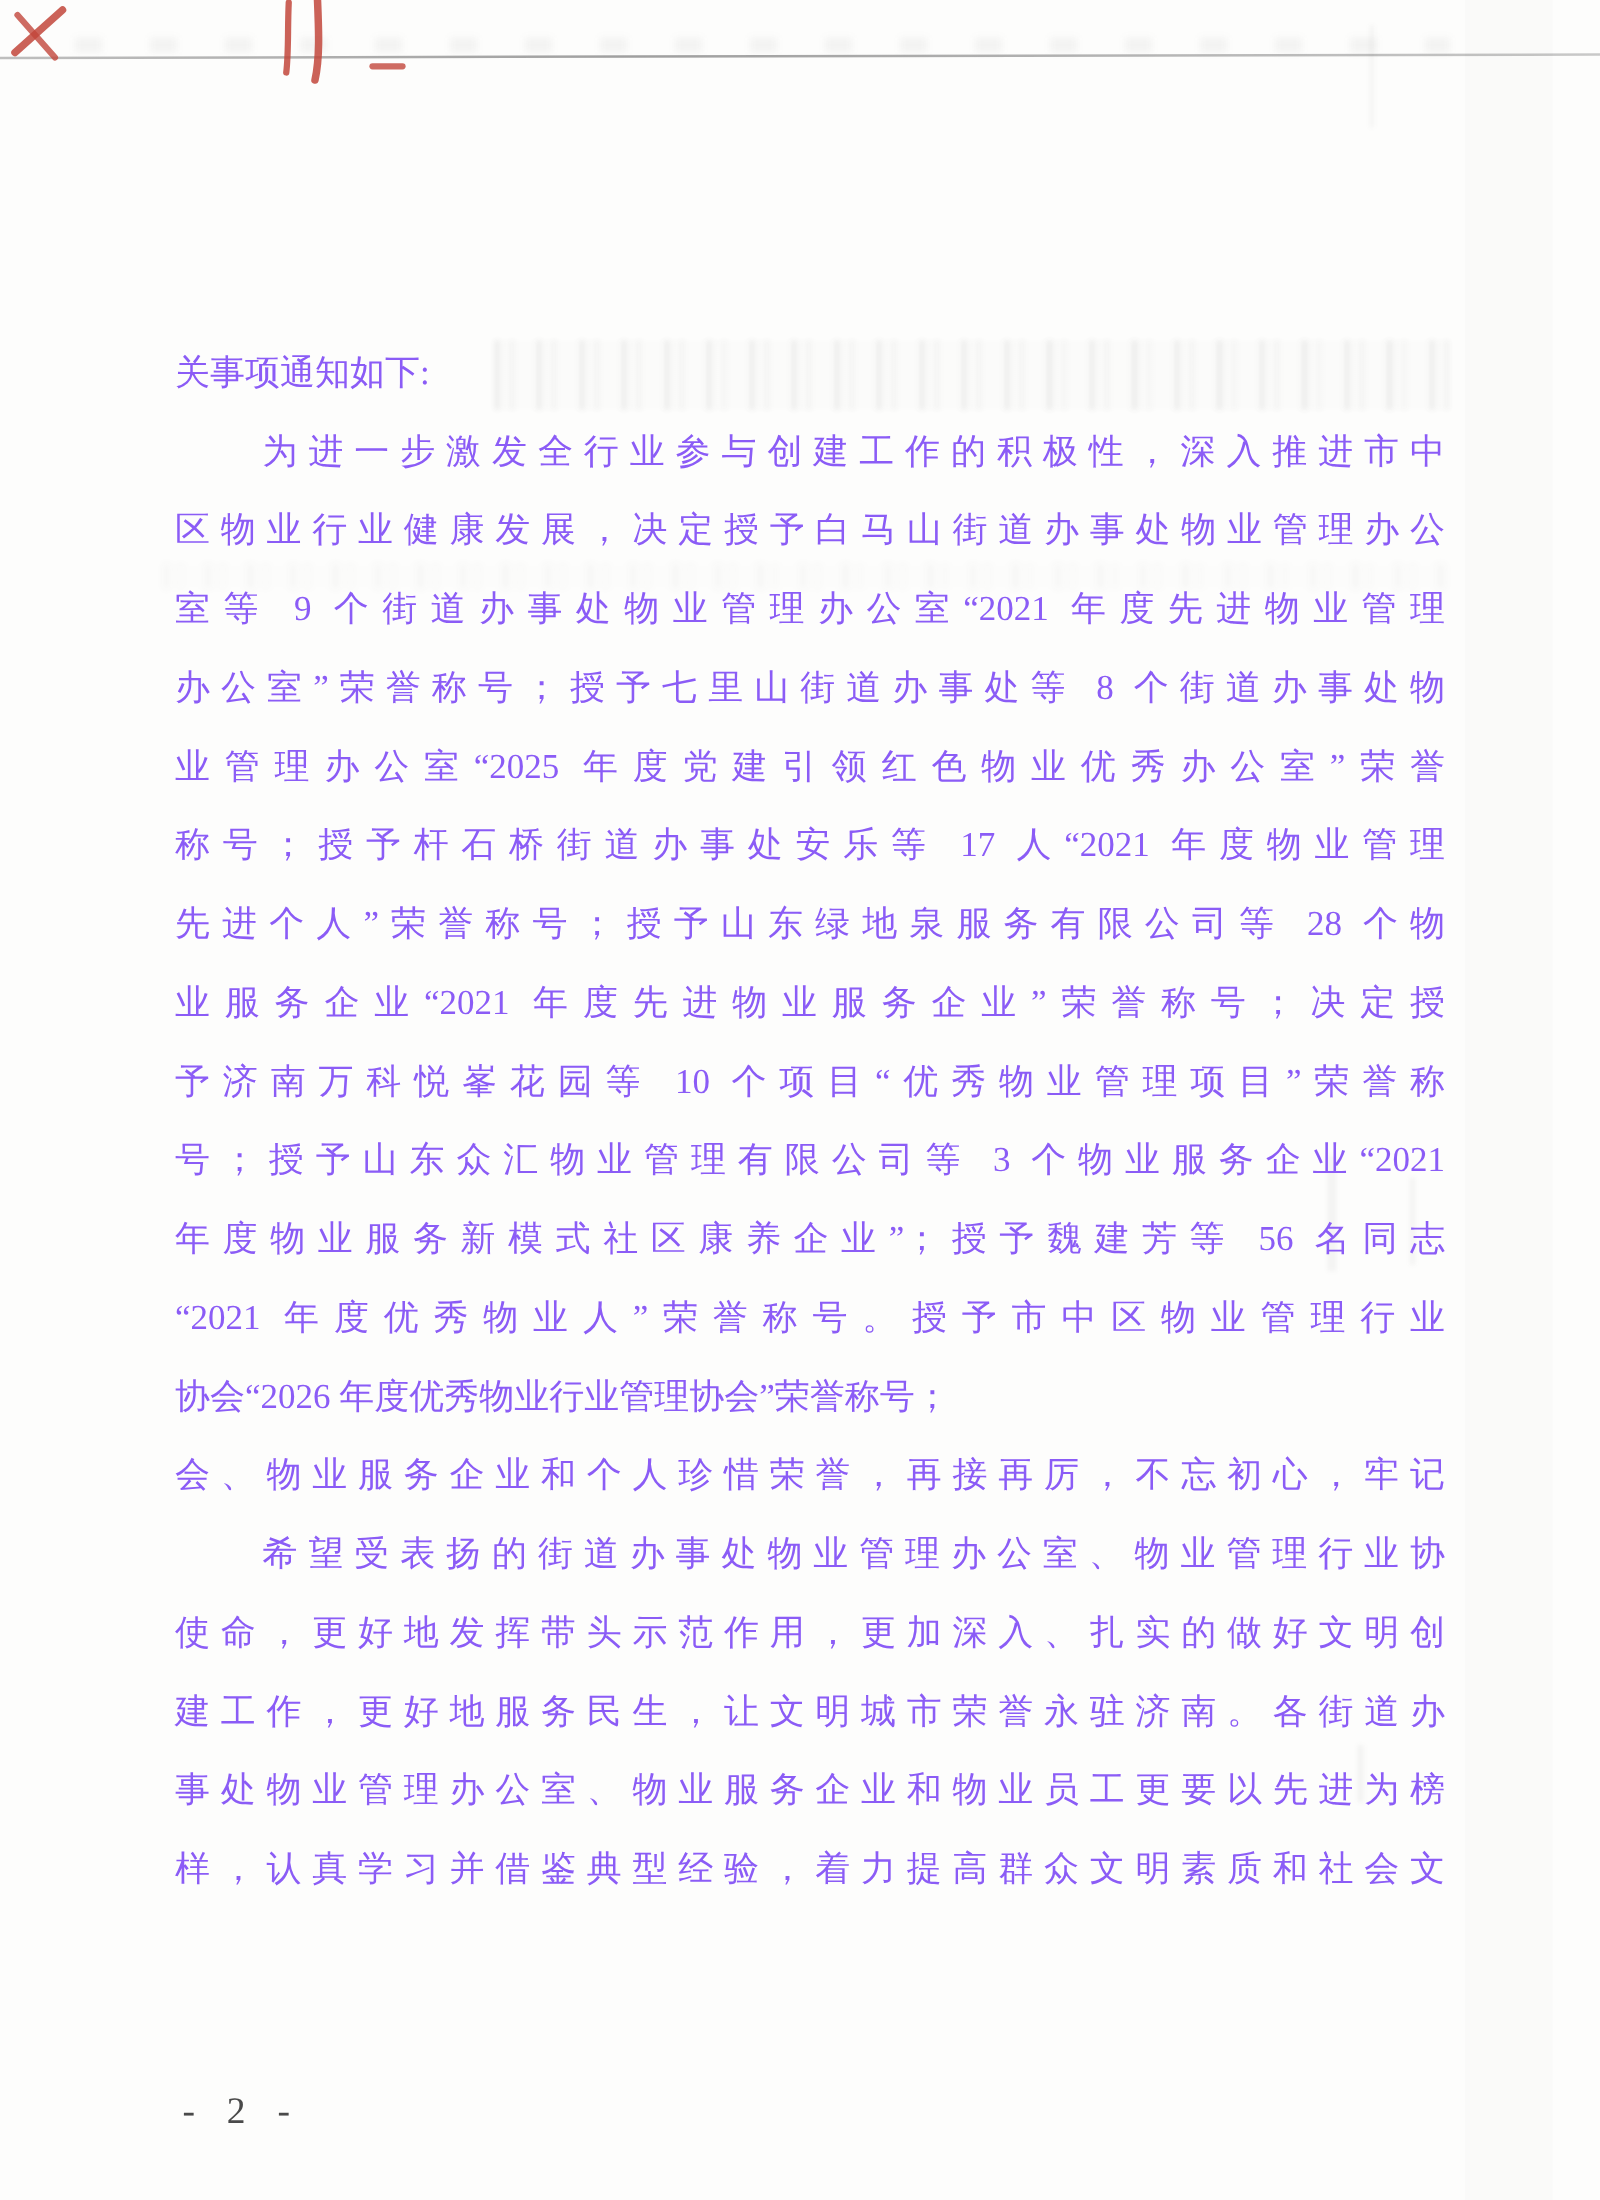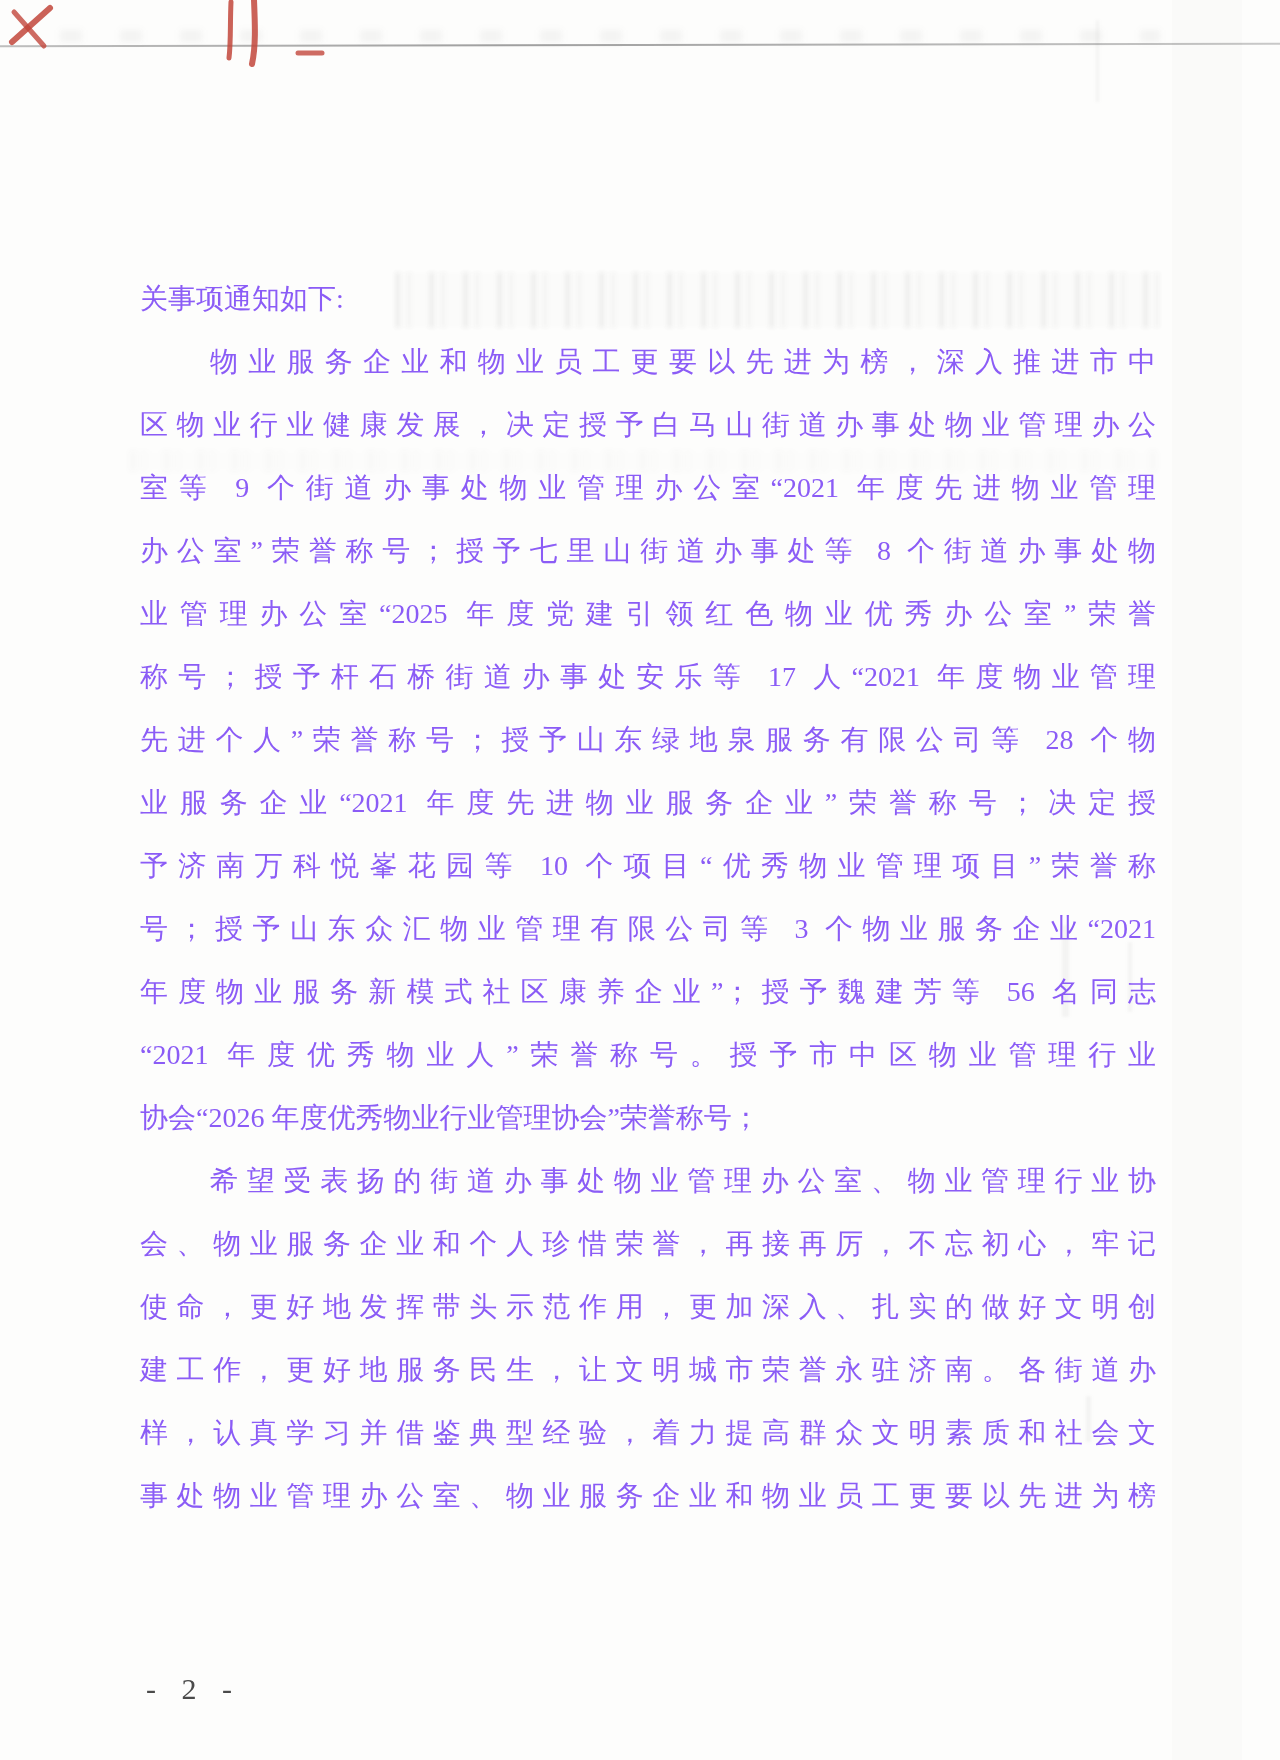--- a/index.html
+++ b/index.html
@@ -80,36 +80,36 @@
   <div class="ghost ghost-a"></div>
   <div class="ghost ghost-b"></div>
   <div class="streak streak-1"></div>
   <div class="streak streak-2"></div>
   <div class="streak streak-3"></div>
   <div class="streak streak-4"></div>
   <div class="right-band"></div>
 
   <div class="textblock" id="textblock">
       <div class="line nostretch">关事项通知如下:</div>
-      <div class="line indent">物业服务企业和物业员工更要以先进为榜，深入推进市中</div>
+      <div class="line indent">为进一步激发全行业参与创建工作的积极性，深入推进市中</div>
       <div class="line">区物业行业健康发展，决定授予白马山街道办事处物业管理办公</div>
       <div class="line">室等 9 个街道办事处物业管理办公室“2021 年度先进物业管理</div>
       <div class="line">办公室”荣誉称号；授予七里山街道办事处等 8 个街道办事处物</div>
       <div class="line">业管理办公室“2025 年度党建引领红色物业优秀办公室”荣誉</div>
       <div class="line">称号；授予杆石桥街道办事处安乐等 17 人“2021 年度物业管理</div>
       <div class="line">先进个人”荣誉称号；授予山东绿地泉服务有限公司等 28 个物</div>
       <div class="line">业服务企业“2021 年度先进物业服务企业”荣誉称号；决定授</div>
       <div class="line">予济南万科悦峯花园等 10 个项目“优秀物业管理项目”荣誉称</div>
       <div class="line">号；授予山东众汇物业管理有限公司等 3 个物业服务企业“2021</div>
       <div class="line">年度物业服务新模式社区康养企业”；授予魏建芳等 56 名同志</div>
       <div class="line">“2021 年度优秀物业人”荣誉称号。授予市中区物业管理行业</div>
       <div class="line nostretch">协会“2026 年度优秀物业行业管理协会”荣誉称号；</div>
+      <div class="line">会、物业服务企业和个人珍惜荣誉，再接再厉，不忘初心，牢记</div>
       <div class="line indent">希望受表扬的街道办事处物业管理办公室、物业管理行业协</div>
-      <div class="line">会、物业服务企业和个人珍惜荣誉，再接再厉，不忘初心，牢记</div>
       <div class="line">使命，更好地发挥带头示范作用，更加深入、扎实的做好文明创</div>
       <div class="line">建工作，更好地服务民生，让文明城市荣誉永驻济南。各街道办</div>
+      <div class="line">事处物业管理办公室、物业服务企业和物业员工更要以先进为榜</div>
       <div class="line">样，认真学习并借鉴典型经验，着力提高群众文明素质和社会文</div>
-      <div class="line">事处物业管理办公室、物业服务企业和物业员工更要以先进为榜</div>
     </div>
 
   <div class="pagenum">- 2 -</div>
 
 </div>
 
 </body></html>

